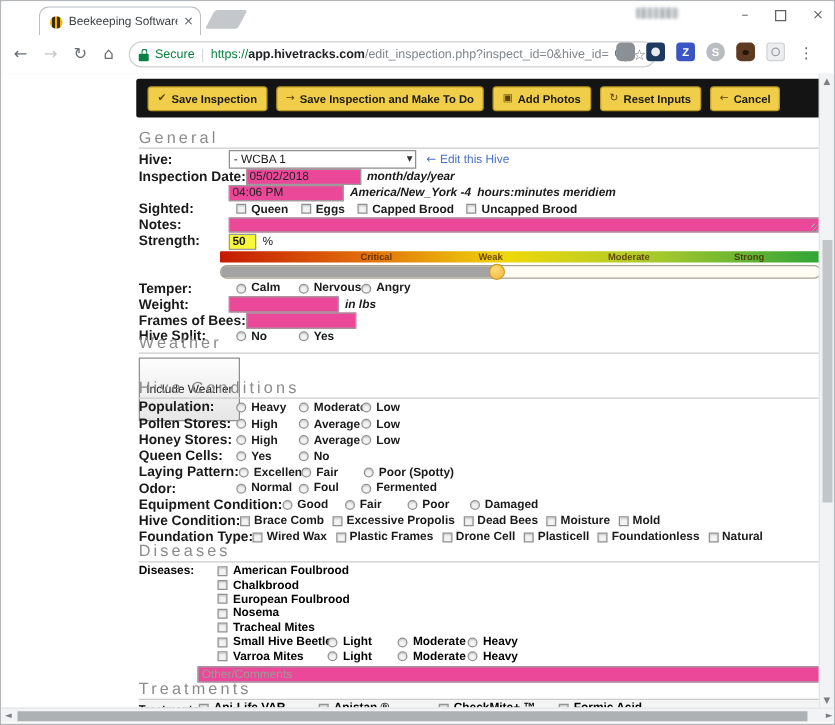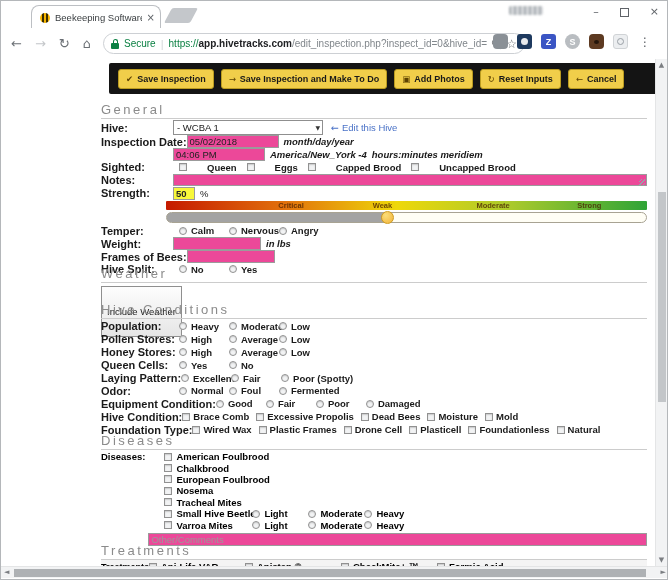--- a/index.html
+++ b/index.html
@@ -59,29 +59,29 @@
 
   
   .viewport{position:absolute;top:58px;left:0;width:656px;height:507px;overflow:hidden;background:#fff;}
 
   .apptoolbar{position:absolute;left:108px;top:4px;width:548px;height:31px;background:#141414;border-radius:2px;
               display:flex;align-items:center;gap:7px;padding:0 9px;box-sizing:border-box;}
   .ybtn{height:20px;background:#f1ce4a;border:1px solid #bb9c20;border-radius:3px;display:flex;align-items:center;
         gap:4px;padding:0 7px;font-size:9px;font-weight:bold;color:#191919;white-space:nowrap;font-family:inherit;}
   .bico{font-size:8.5px;color:#5d4200;font-weight:normal;}
 
-  .sec{position:absolute;left:100px;width:546px;}
+  .sec{position:absolute;left:110px;width:546px;}
   .sechead{font-size:13px;color:#8b8b8b;letter-spacing:2.5px;border-bottom:1px solid #ccc;padding-bottom:1px;margin-bottom:1px;}
 
   .frow{display:flex;align-items:center;min-height:12.6px;font-size:10px;color:#1a1a1a;}
   .flabel{min-width:72px;flex:none;font-weight:bold;font-size:11px;}
   .hc .flabel{min-width:78px;}
   .hc .frow{min-height:12.9px;}
   .olabel{font-weight:bold;font-size:9.5px;white-space:nowrap;}
-  .opt{display:flex;align-items:center;gap:20px;margin-right:10px;}
+  .opt{display:flex;align-items:center;gap:4px;margin-right:10px;}
   .optc{display:flex;align-items:center;gap:4px;width:50px;flex:none;box-sizing:border-box;}
   .optc.wa{width:auto;}
   .w52{width:52px;}
   .optf{display:flex;align-items:center;gap:3px;margin-right:7px;}
   .opts{padding-left:6px;display:flex;align-items:center;}
   .cb,.rb{width:8px;height:8px;border:1px solid #919191;background:#f2f3f4;flex:none;box-sizing:border-box;
           box-shadow:inset 0 1px 1.5px rgba(0,0,0,.18);}
   .rb{border-radius:50%;}
   .tinput{height:13px;border:1px solid #9b9b9b;font-size:9.5px;padding:0 2px;box-sizing:border-box;
           font-family:inherit;color:#222;background:#ec4899;}

